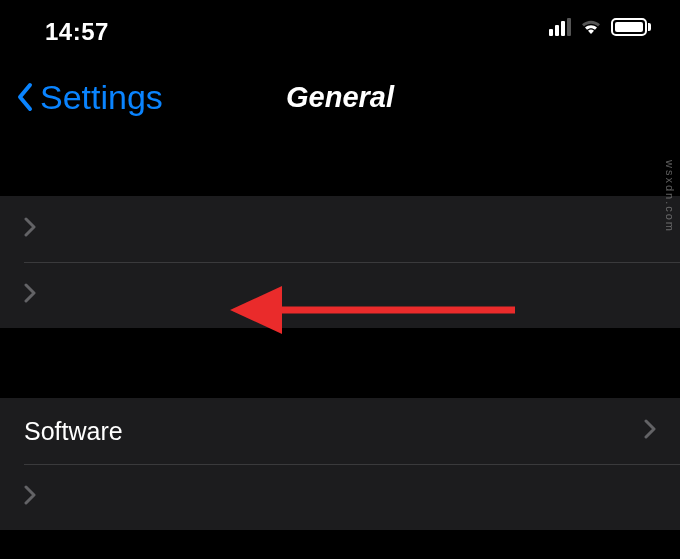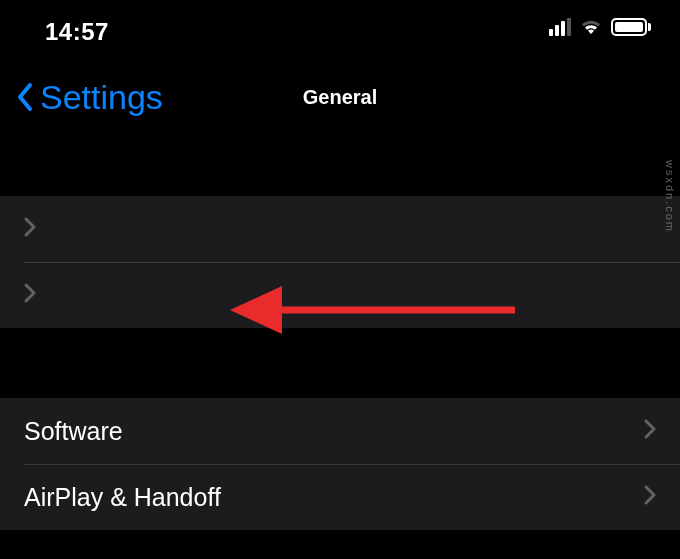--- a/index.html
+++ b/index.html
@@ -87,22 +87,23 @@
       gap: 6px;
       color:#0a84ff;
       font-size:34px;
     }
     .back-chevron svg { display:block; }
     .nav-title {
       position:absolute;
       left:50%;
       transform:translateX(-50%);
       color:#fff;
-      font-size:20px;
+      font-size:29px;
       font-weight:600;
+      font-style:italic;
     }
     .group-gap {
       height:60px;
       background:#000;
     }
     .group-gap.small {
       height:70px;
     }
     .list-group {
       background:#1c1c1e;
@@ -215,21 +216,20 @@
 <div class="list-group">
   <div class="list-item">
     <span class="label">Software</span>
     <span class="chevron">
       <svg width="12" height="20" viewBox="0 0 12 20">
           <polyline points="2,2 10,10 2,18" fill="none" stroke="#636366" stroke-width="3" stroke-linecap="round" stroke-linejoin="round"></polyline>
         </svg>
     </span>
   </div>
   <div class="list-item">
-    <span class="label">AirPlay &amp; Handoff</span>
     <span class="chevron">
       <svg width="12" height="20" viewBox="0 0 12 20">
           <polyline points="2,2 10,10 2,18" fill="none" stroke="#636366" stroke-width="3" stroke-linecap="round" stroke-linejoin="round"></polyline>
         </svg>
     </span>
   </div>
 </div>
 
 <div class="arrow-annotation">
   <svg width="290" height="56" viewBox="0 0 290 56">

